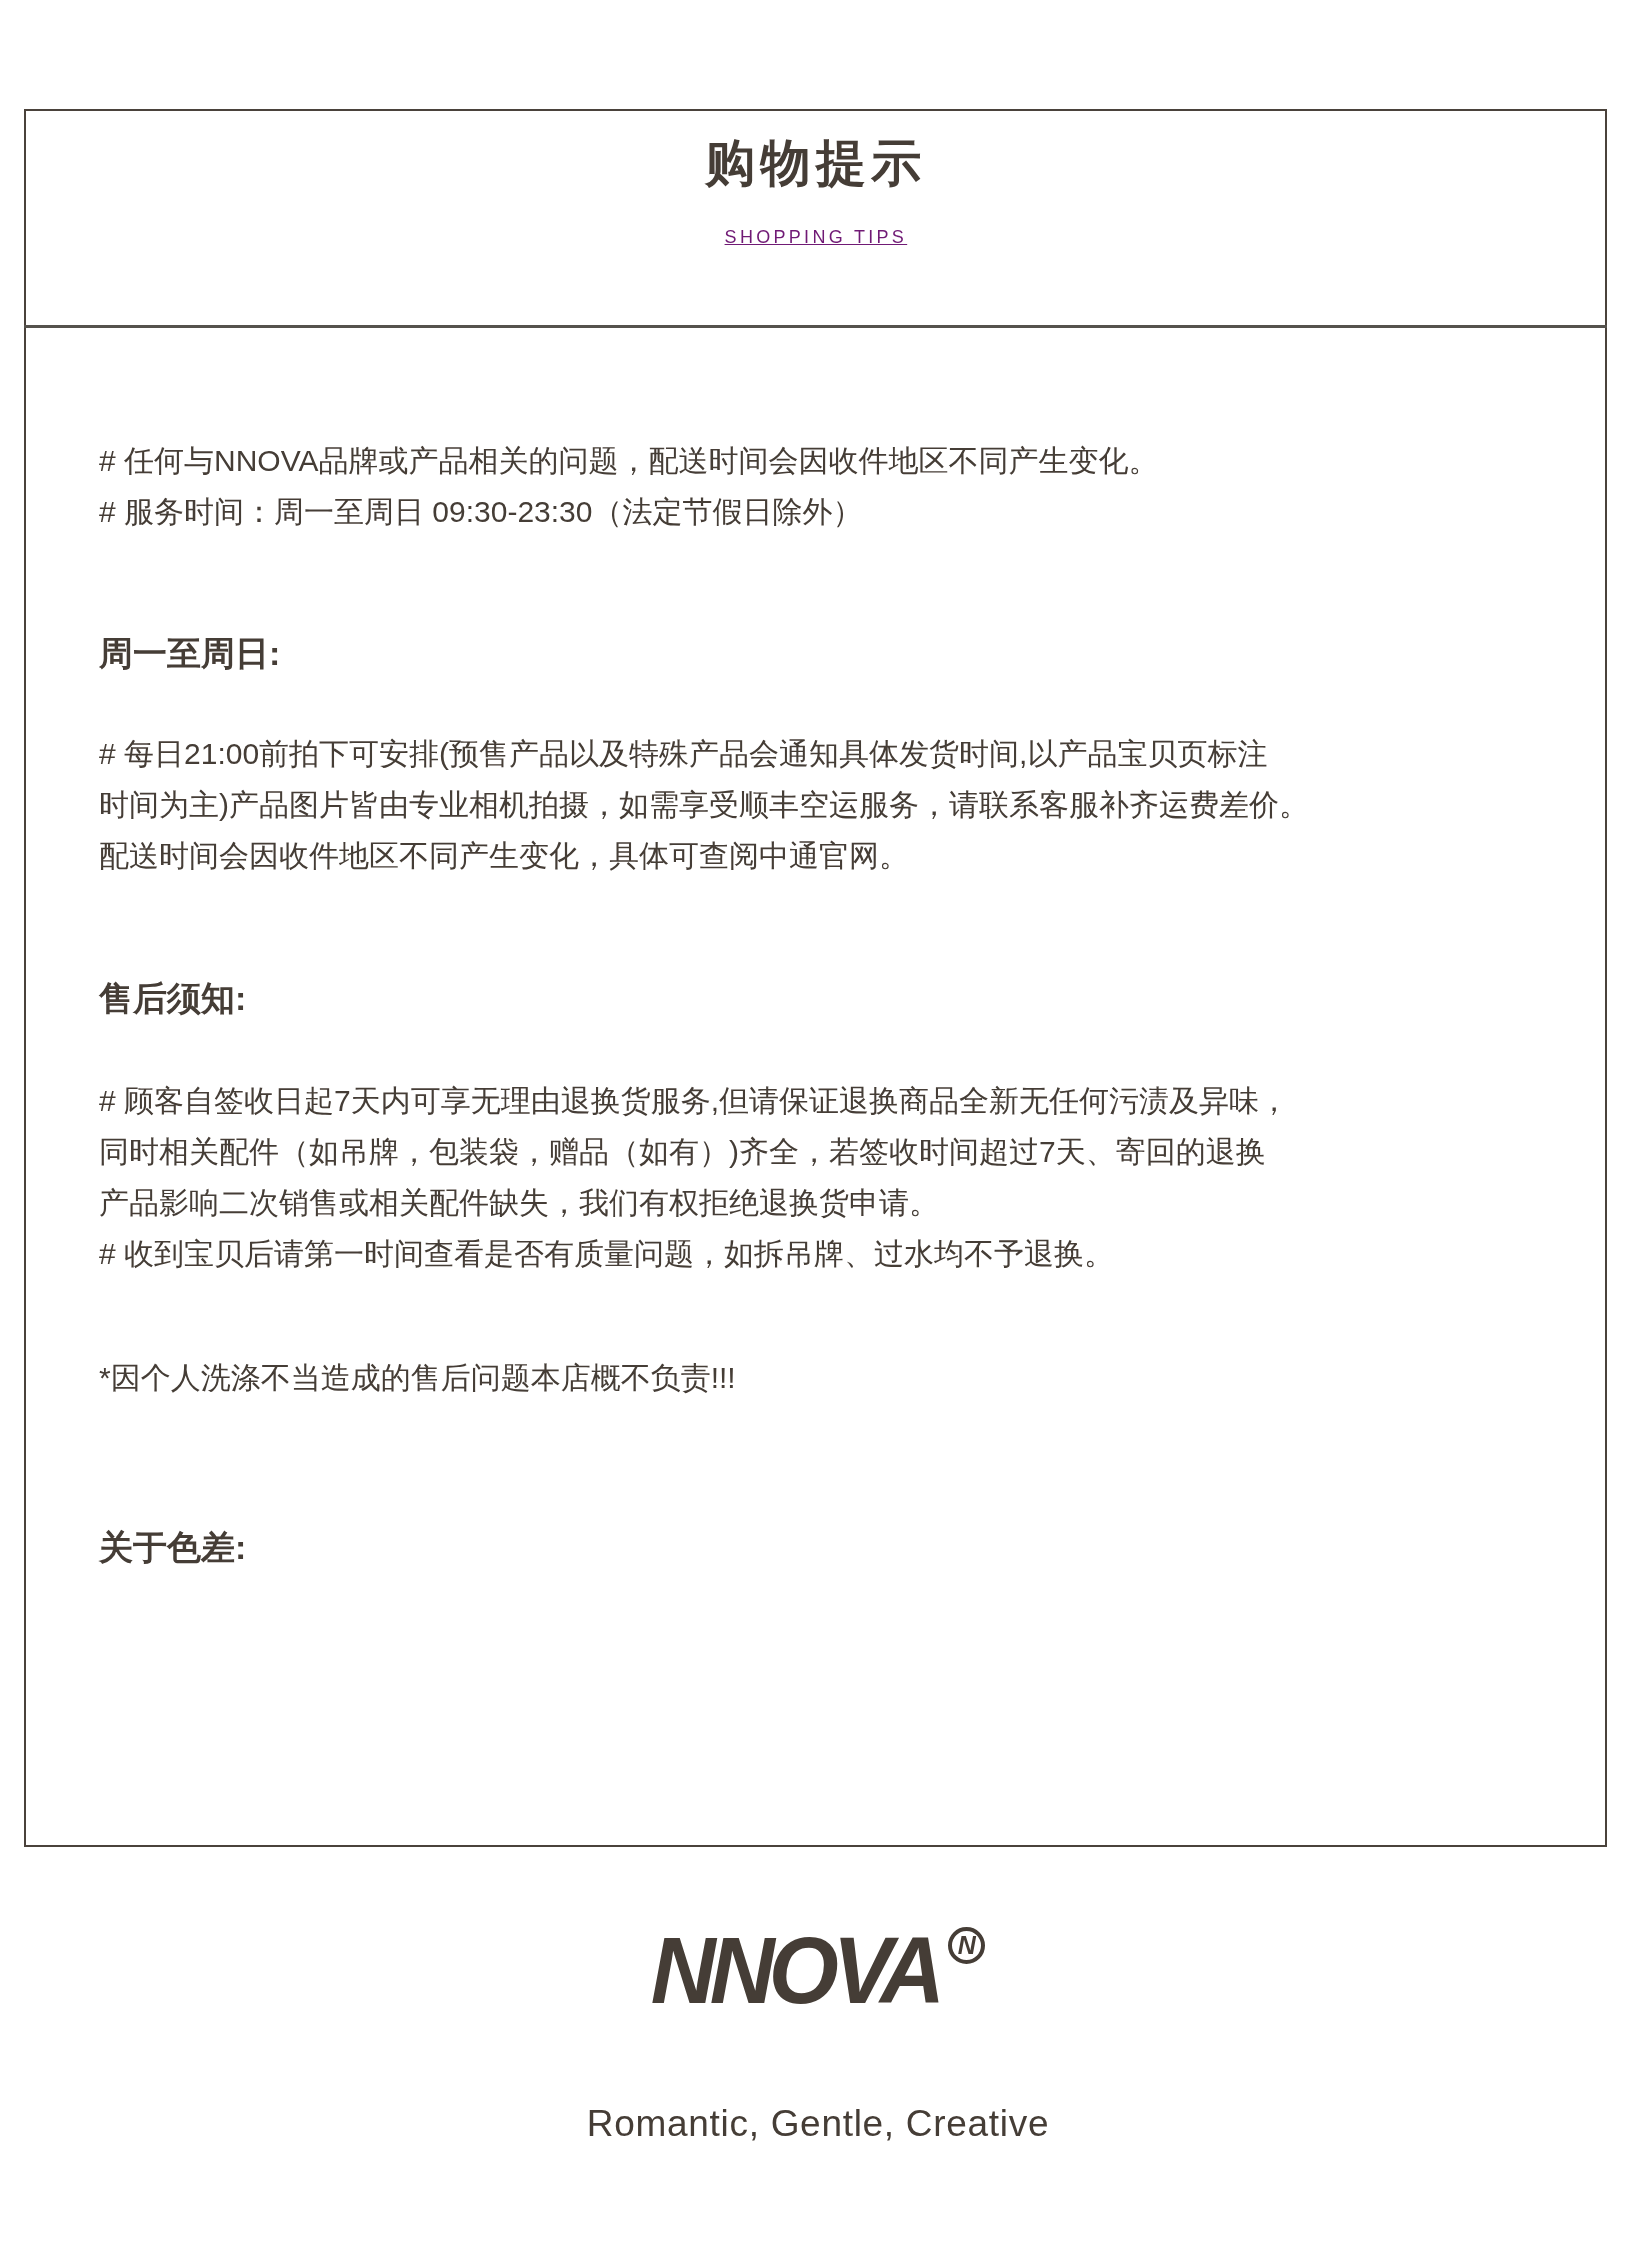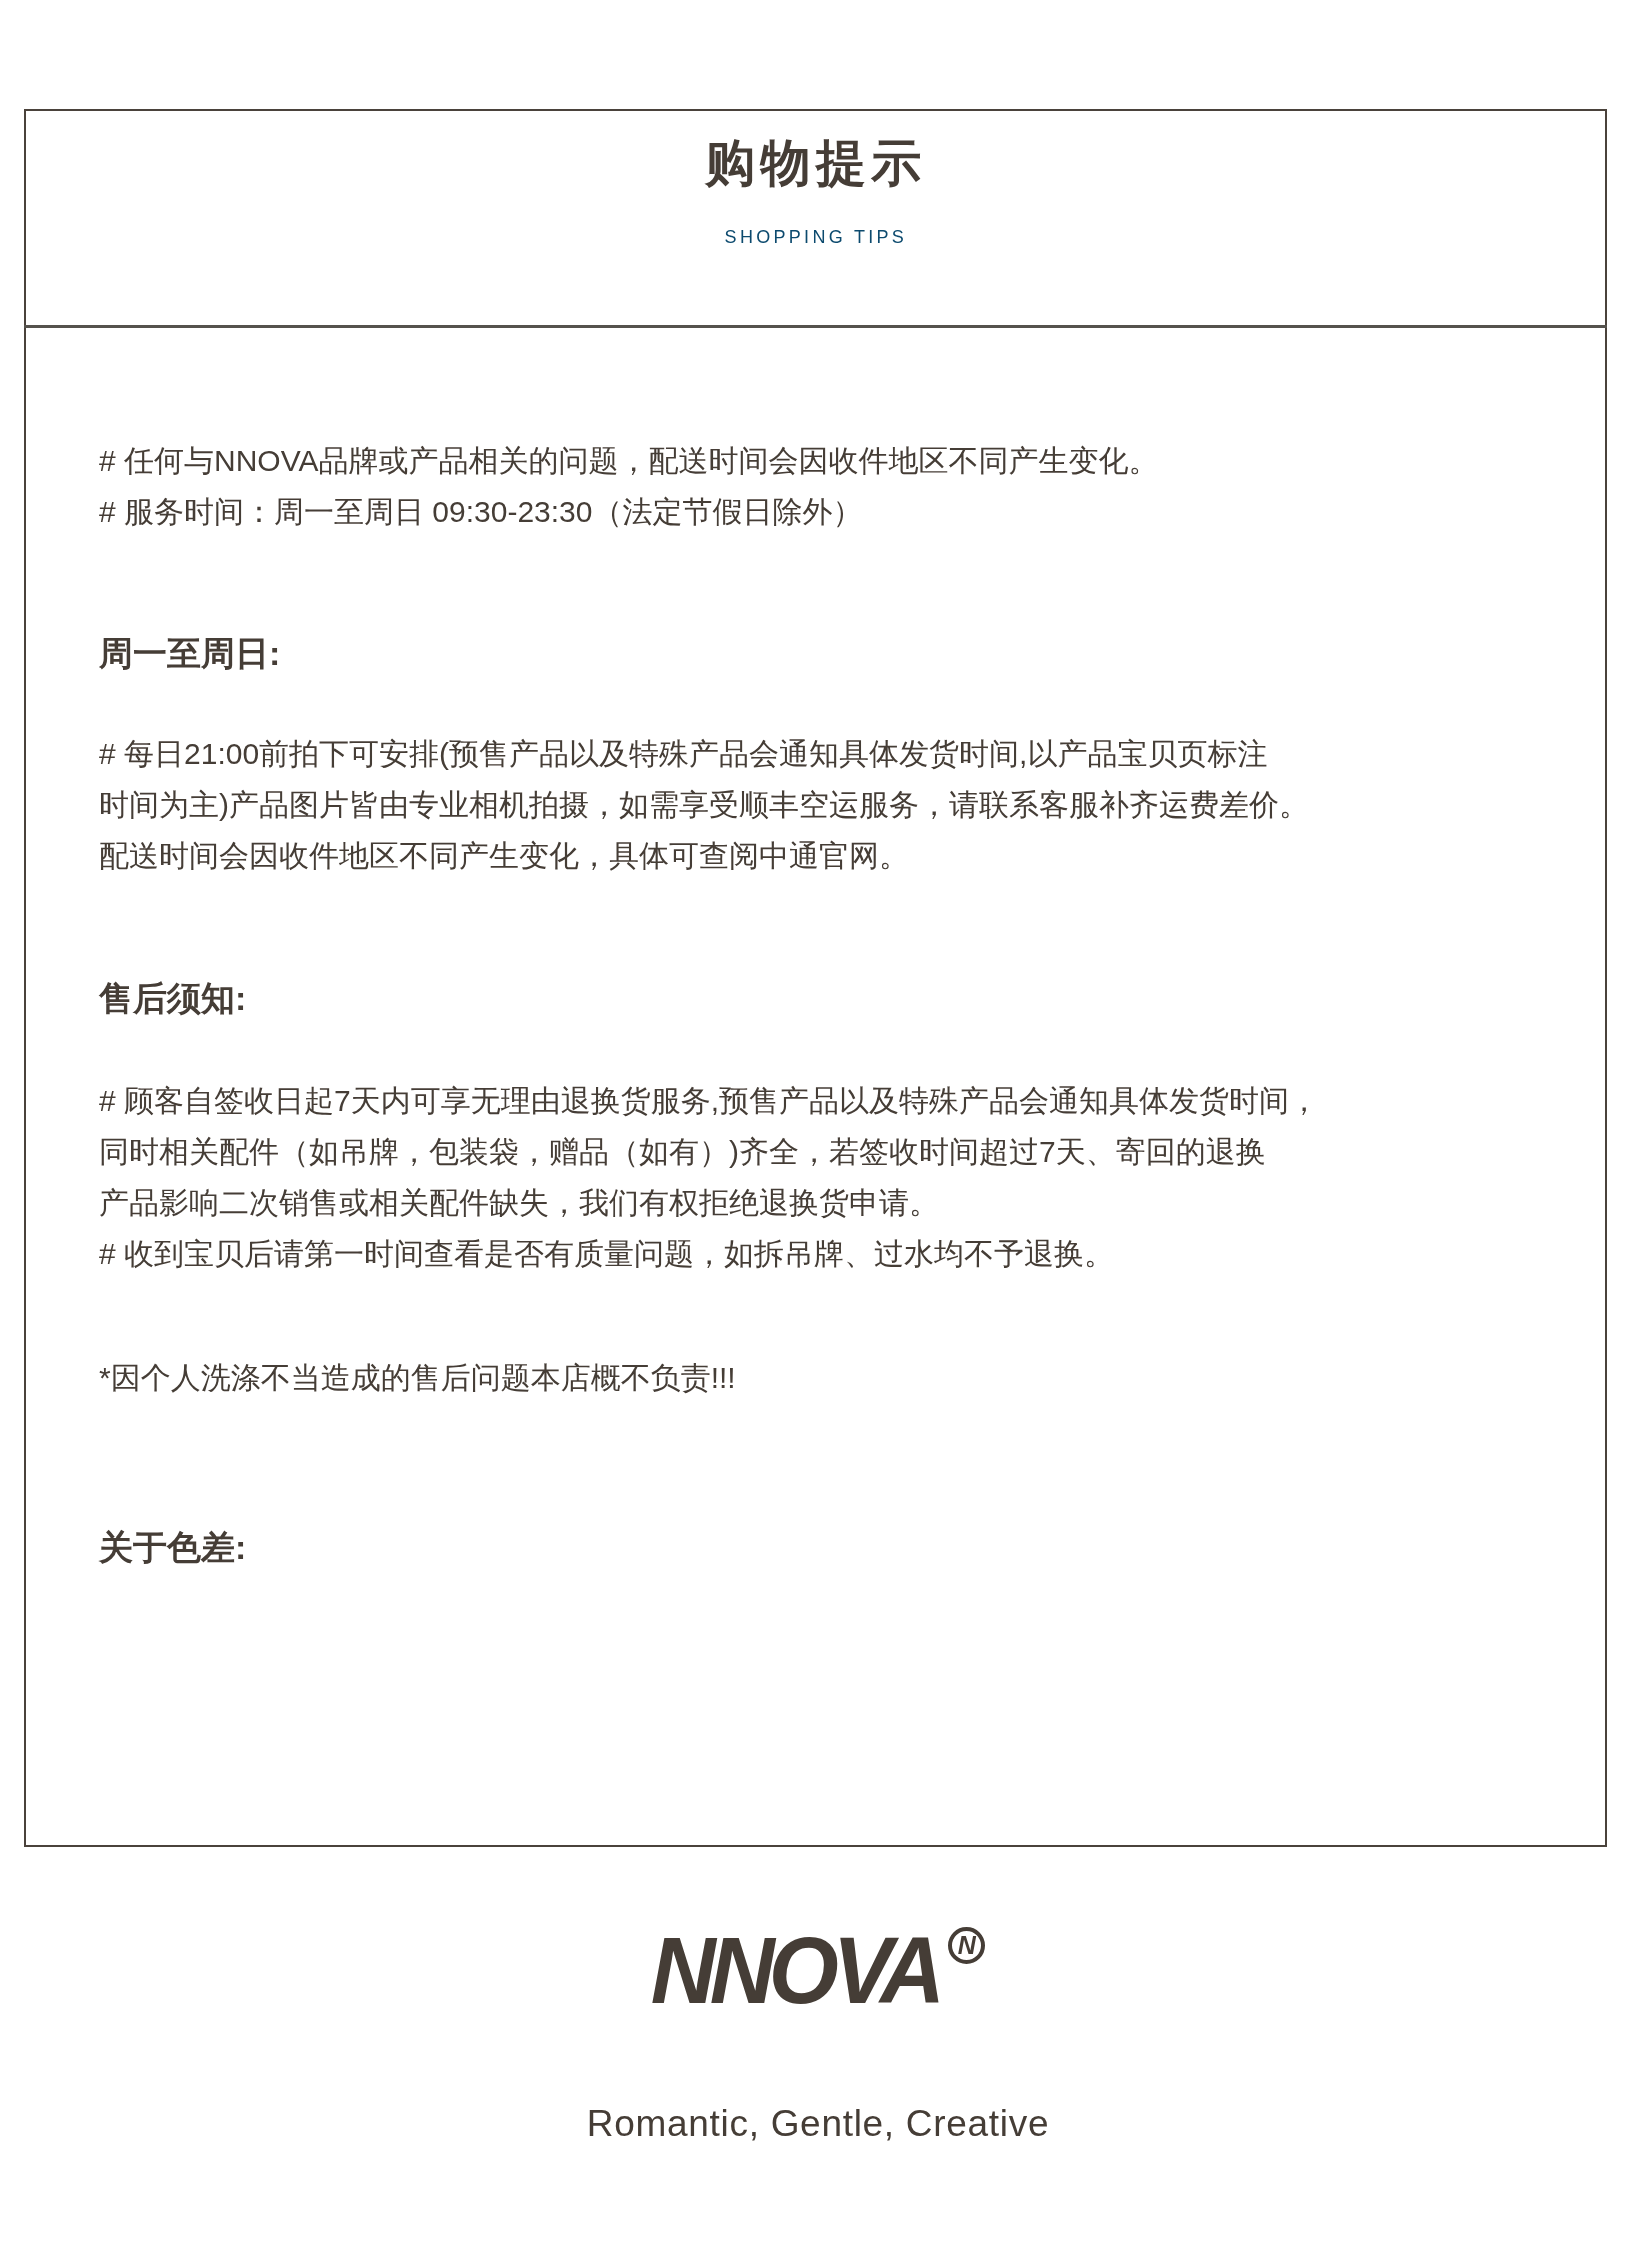--- a/index.html
+++ b/index.html
@@ -29,21 +29,21 @@
   
   .title-block{
     position:absolute;
     left:24.4px;top:109px;width:1583px;height:160px;
     display:flex;flex-direction:column;align-items:center;justify-content:center;
   }
   .title{
     font-size:50px;font-weight:bold;letter-spacing:5.3px;color:#453d36;
   }
   .subtitle{
-    margin-top:30px;font-size:18px;letter-spacing:3.3px;color:#0c4a6e;
+    margin-top:30px;font-size:18px;letter-spacing:3.3px;color:#701a75;text-decoration:underline;
   }
   
   .content{
     position:absolute;
     left:99px;right:99px;top:435px;
   }
   .para{font-size:30px;line-height:51px;color:#453d36;}
   .section-heading{
     font-size:34px;font-weight:bold;line-height:51px;color:#453d36;
   }
@@ -101,21 +101,21 @@
 
     <div class="section-heading h-delivery">周一至周日:</div>
     <div class="para p-delivery">
       <div># 每日21:00前拍下可安排(预售产品以及特殊产品会通知具体发货时间,以产品宝贝页标注</div>
       <div>时间为主)产品图片皆由专业相机拍摄，如需享受顺丰空运服务，请联系客服补齐运费差价。</div>
       <div>配送时间会因收件地区不同产生变化，具体可查阅中通官网。</div>
     </div>
 
     <div class="section-heading h-aftersales">售后须知:</div>
     <div class="para p-aftersales">
-      <div># 顾客自签收日起7天内可享无理由退换货服务,预售产品以及特殊产品会通知具体发货时间，</div>
+      <div># 顾客自签收日起7天内可享无理由退换货服务,但请保证退换商品全新无任何污渍及异味，</div>
       <div>同时相关配件（如吊牌，包装袋，赠品（如有）)齐全，若签收时间超过7天、寄回的退换</div>
       <div>产品影响二次销售或相关配件缺失，我们有权拒绝退换货申请。</div>
       <div># 收到宝贝后请第一时间查看是否有质量问题，如拆吊牌、过水均不予退换。</div>
     </div>
 
     <div class="para p-warning">*因个人洗涤不当造成的售后问题本店概不负责!!!</div>
 
     <div class="section-heading h-color">关于色差:</div>
 
   </div>

